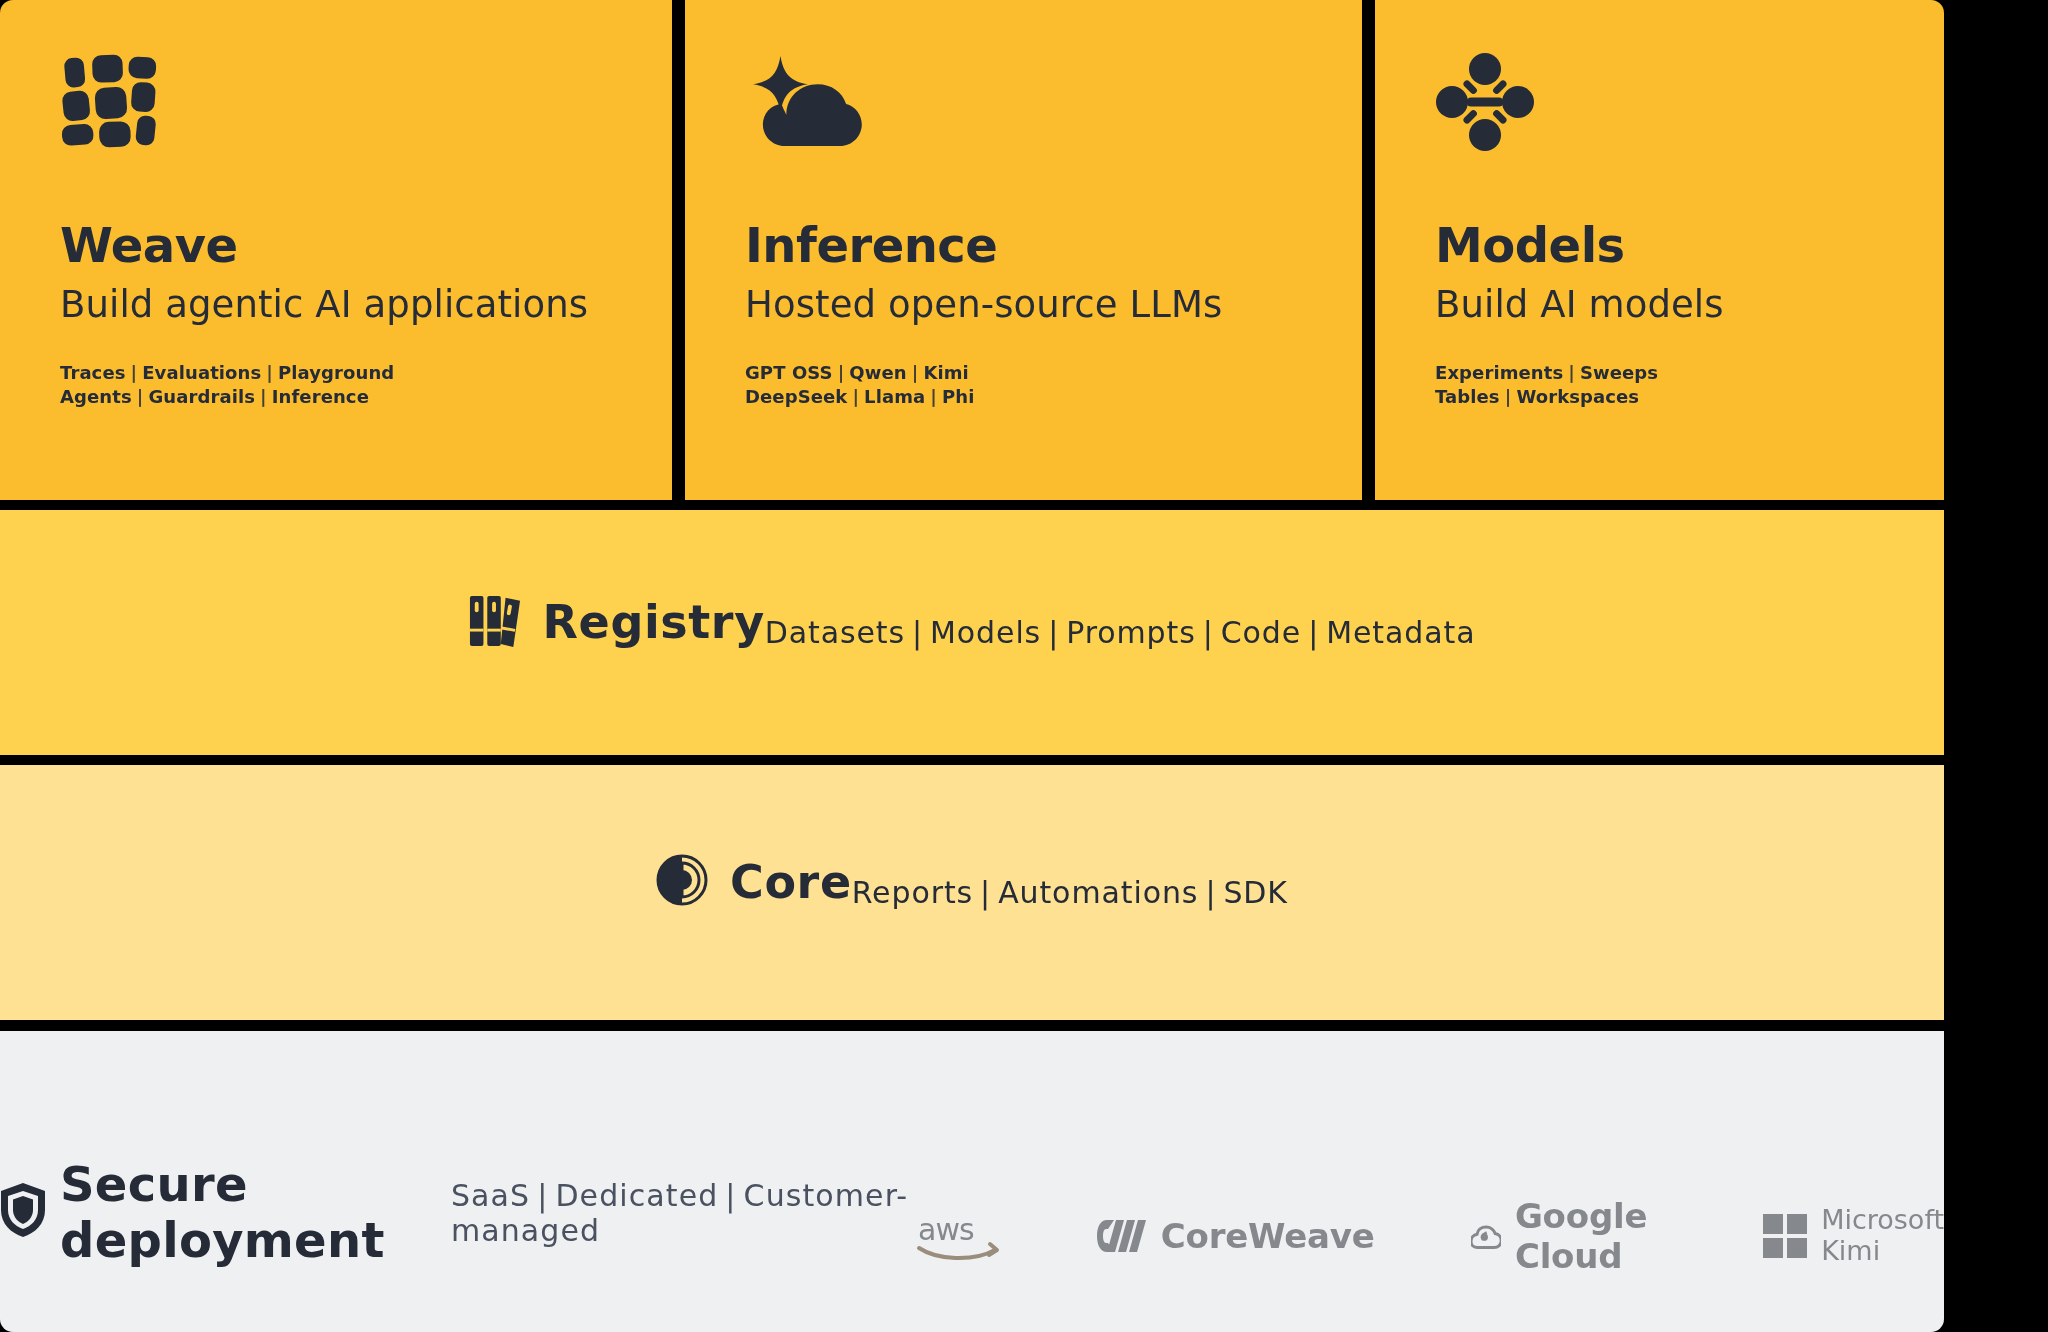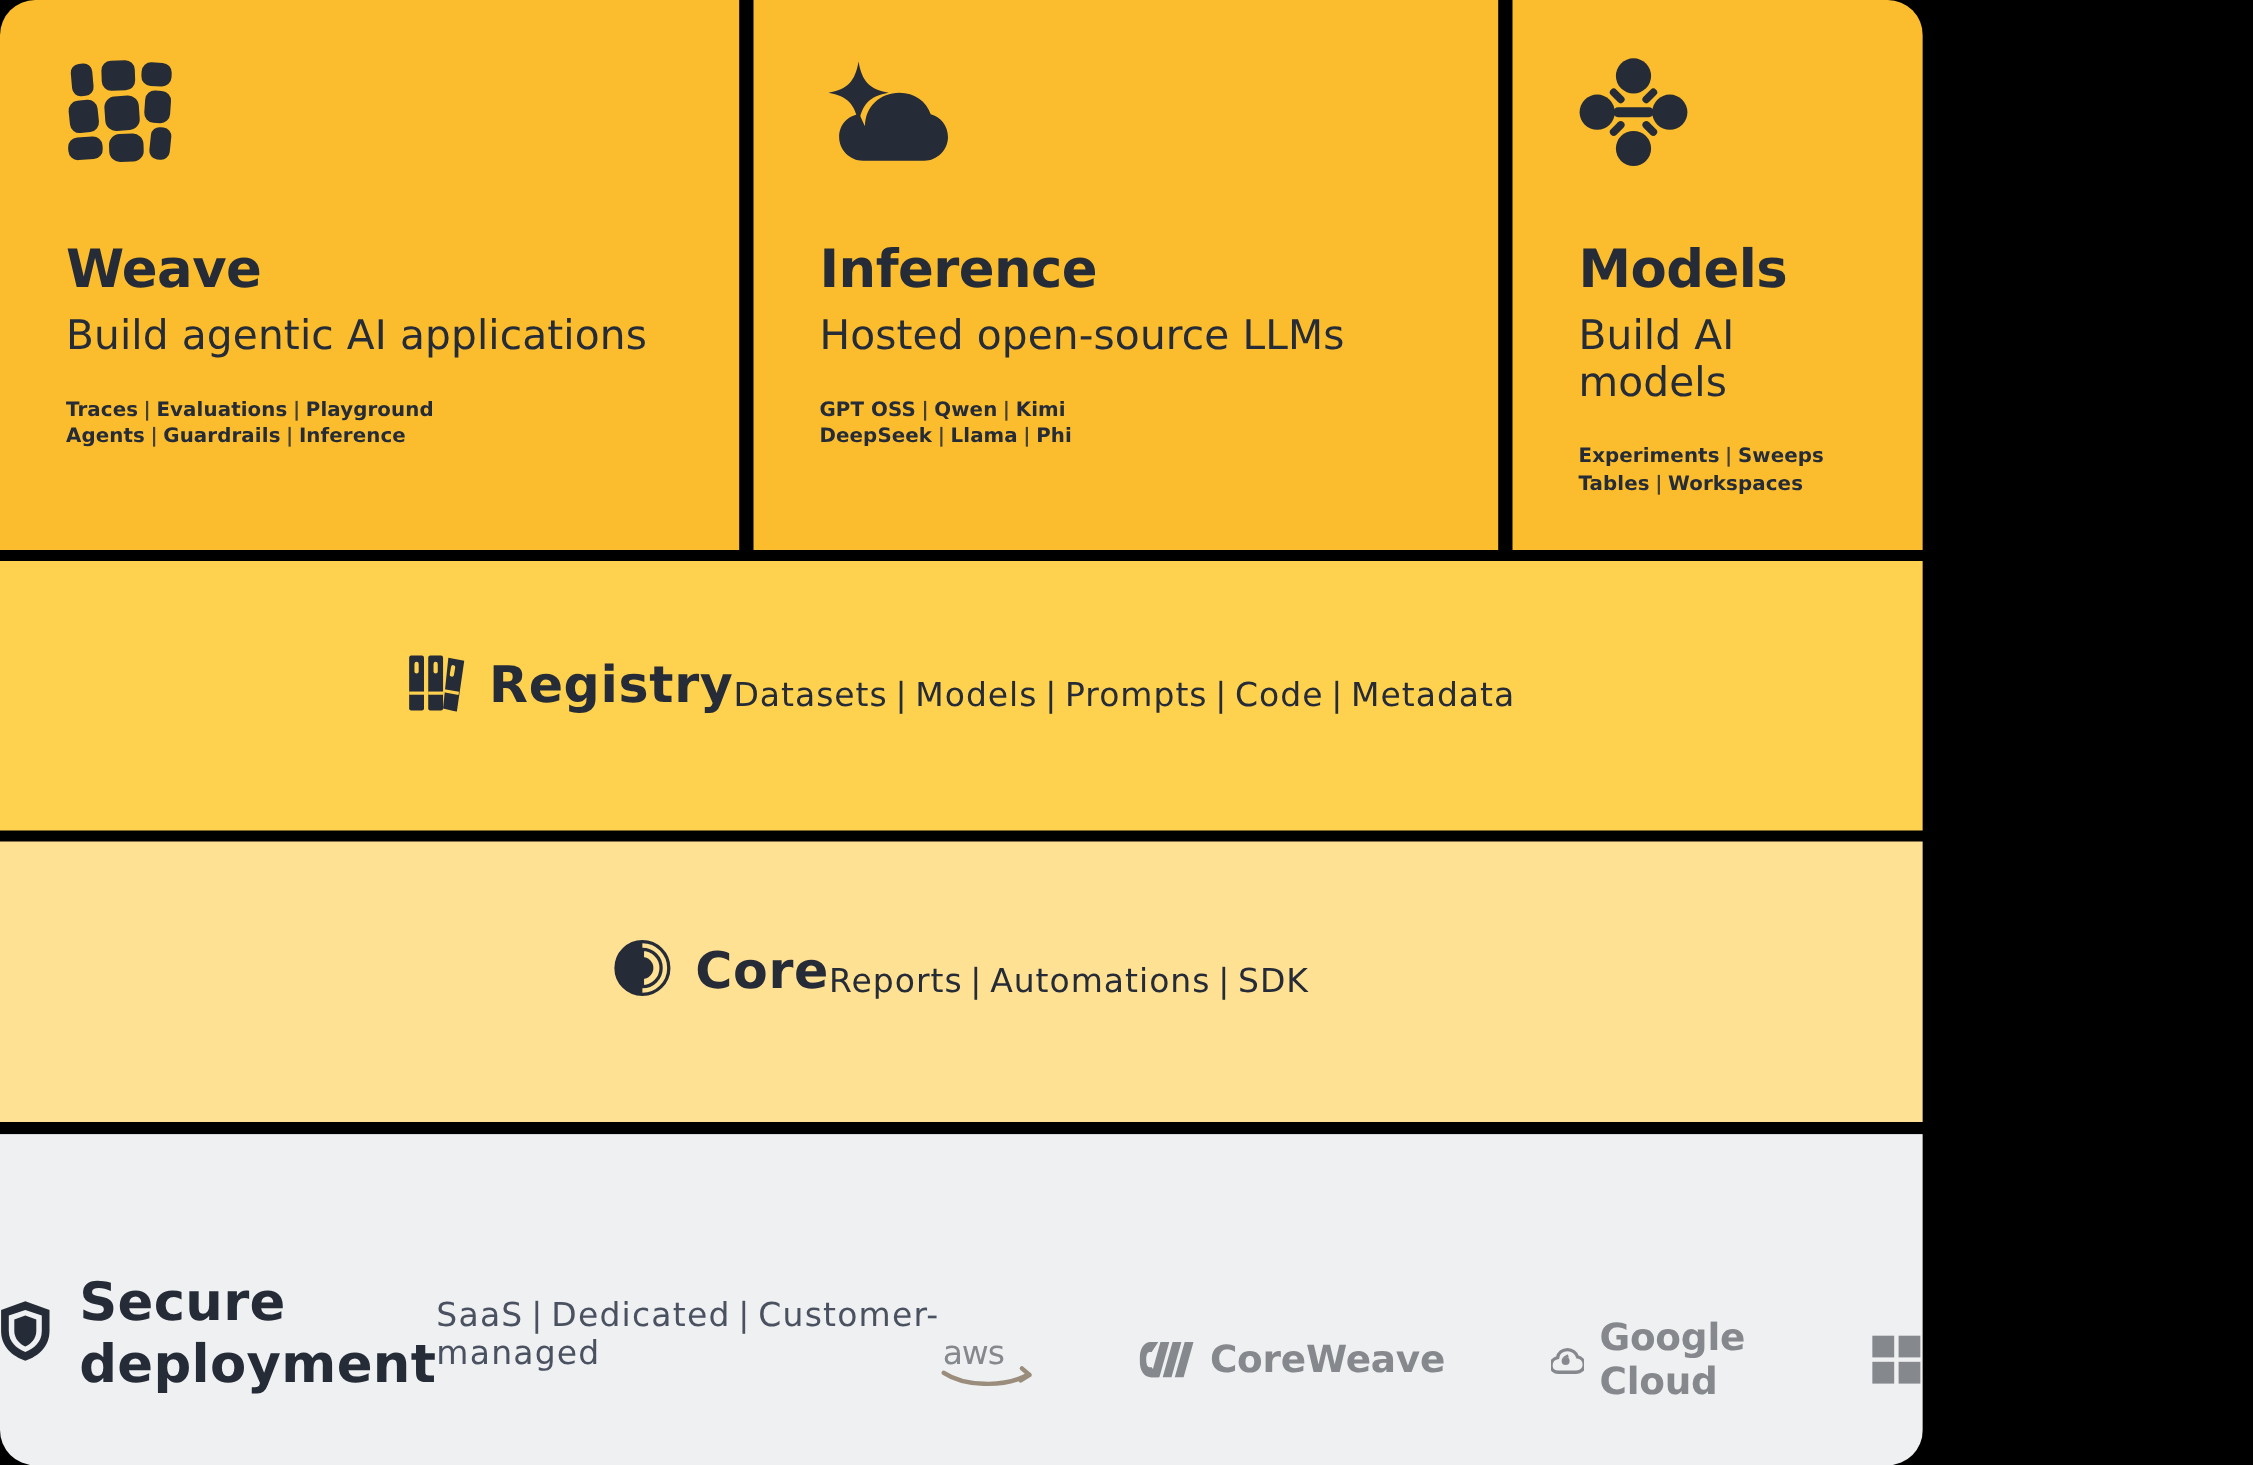--- a/index.html
+++ b/index.html
@@ -5,24 +5,24 @@
   * { box-sizing: border-box; margin: 0; padding: 0; }
   html, body {
     width: 2048px; height: 1332px;
     background: #000000;
     font-family: "DejaVu Sans", "Liberation Sans", sans-serif;
     overflow: hidden;
   }
 
   .stack {
     position: relative;
-    width: 1748px;
+    width: 1944px;
     height: 1332px;
     background: #000000;
-    border-radius: 32px;
+    border-radius: 13px;
     overflow: hidden;
     display: flex;
     flex-direction: column;
   }
 
   
   .cards-row {
     display: flex;
     height: 500px;
     flex: 0 0 500px;
@@ -106,21 +106,21 @@
   .band-sub {
     font-size: 30px;
     font-weight: 400;
     color: #252B37;
     letter-spacing: 0.9px;
   }
   .band-sub .sep { padding: 0 7px; }
 
   .deploy-band .band-title { font-size: 48px; letter-spacing: 0.3px; }
   .deploy-band .band-sub   { font-size: 30px; color: #4A5160; letter-spacing: 1.1px; }
-  .deploy-band .band-head  { gap: 26px; margin-bottom: 26px; margin-top: 24px; }
+  .deploy-band .band-head  { gap: 14px; margin-bottom: 26px; margin-top: 24px; }
 
   
   .logos {
     display: flex;
     align-items: center;
     justify-content: center;
     gap: 96px;
     margin-top: 46px;
   }
   .logo { display: flex; align-items: center; gap: 14px; color: #85888C; }

